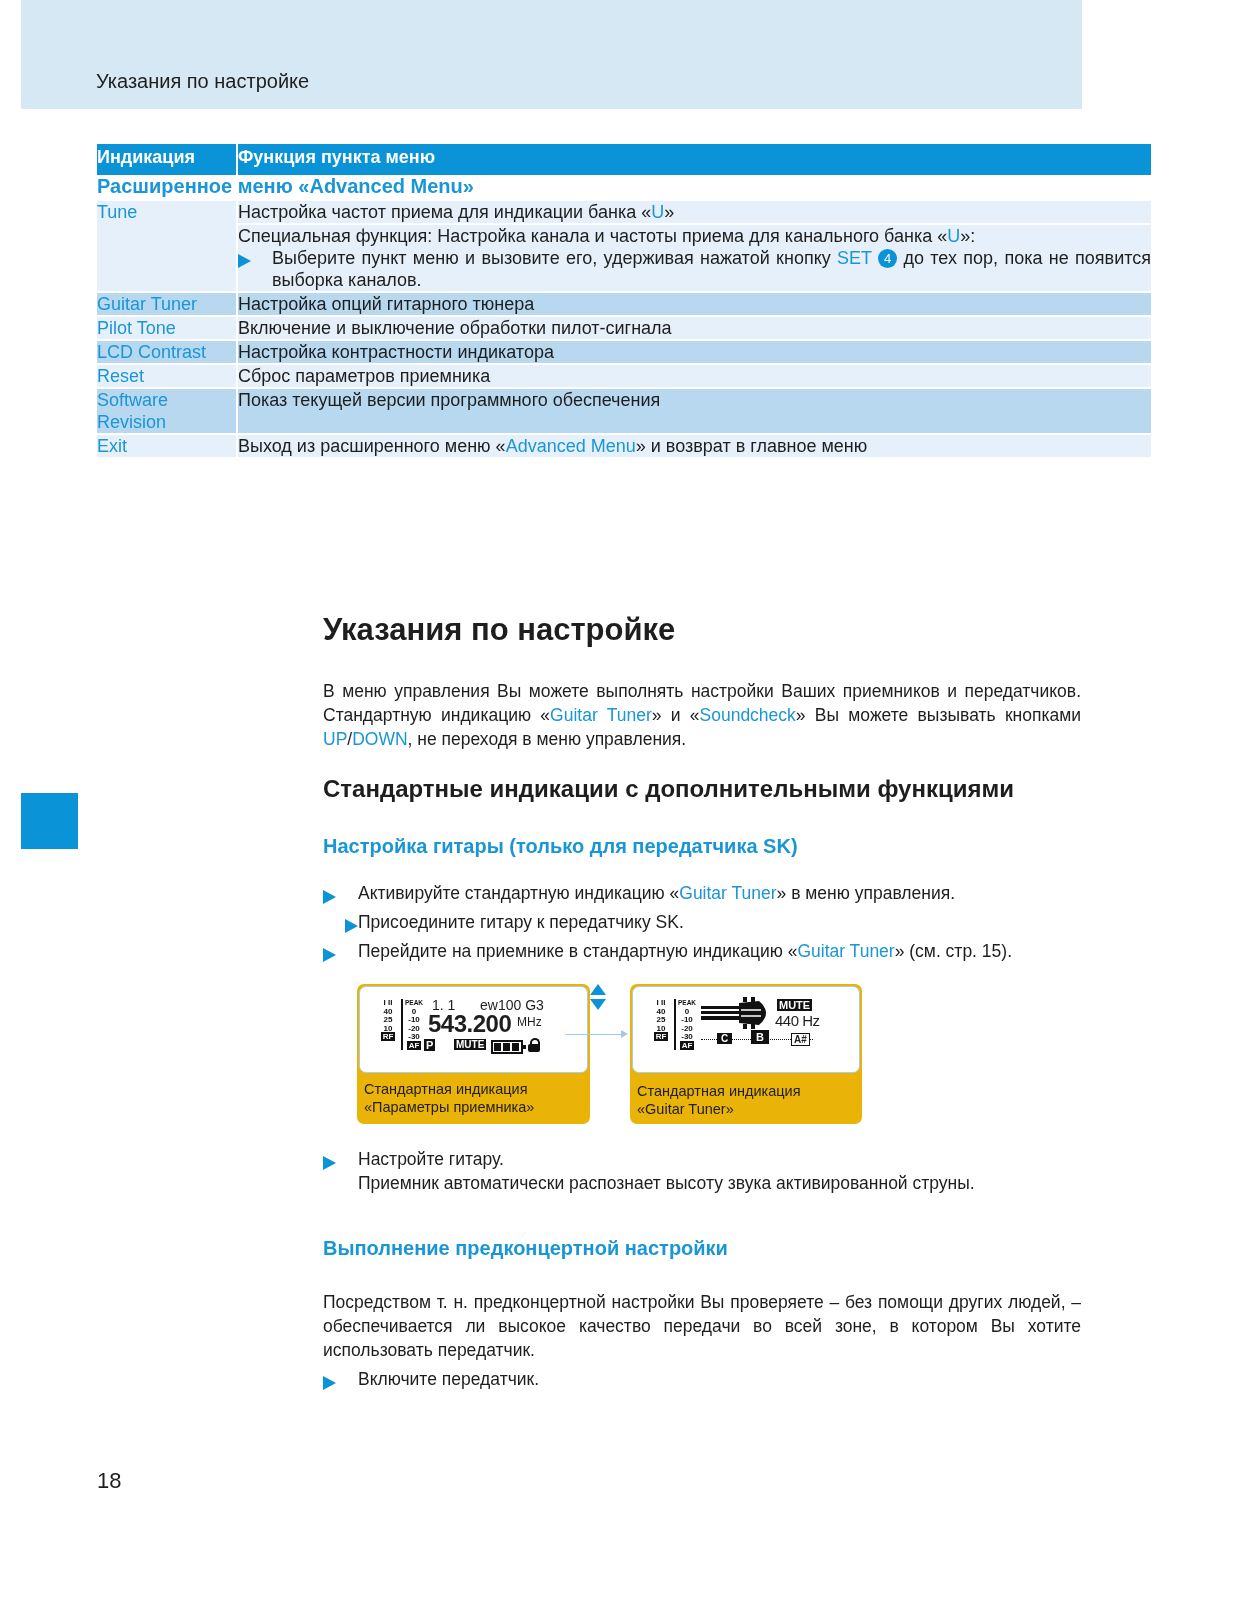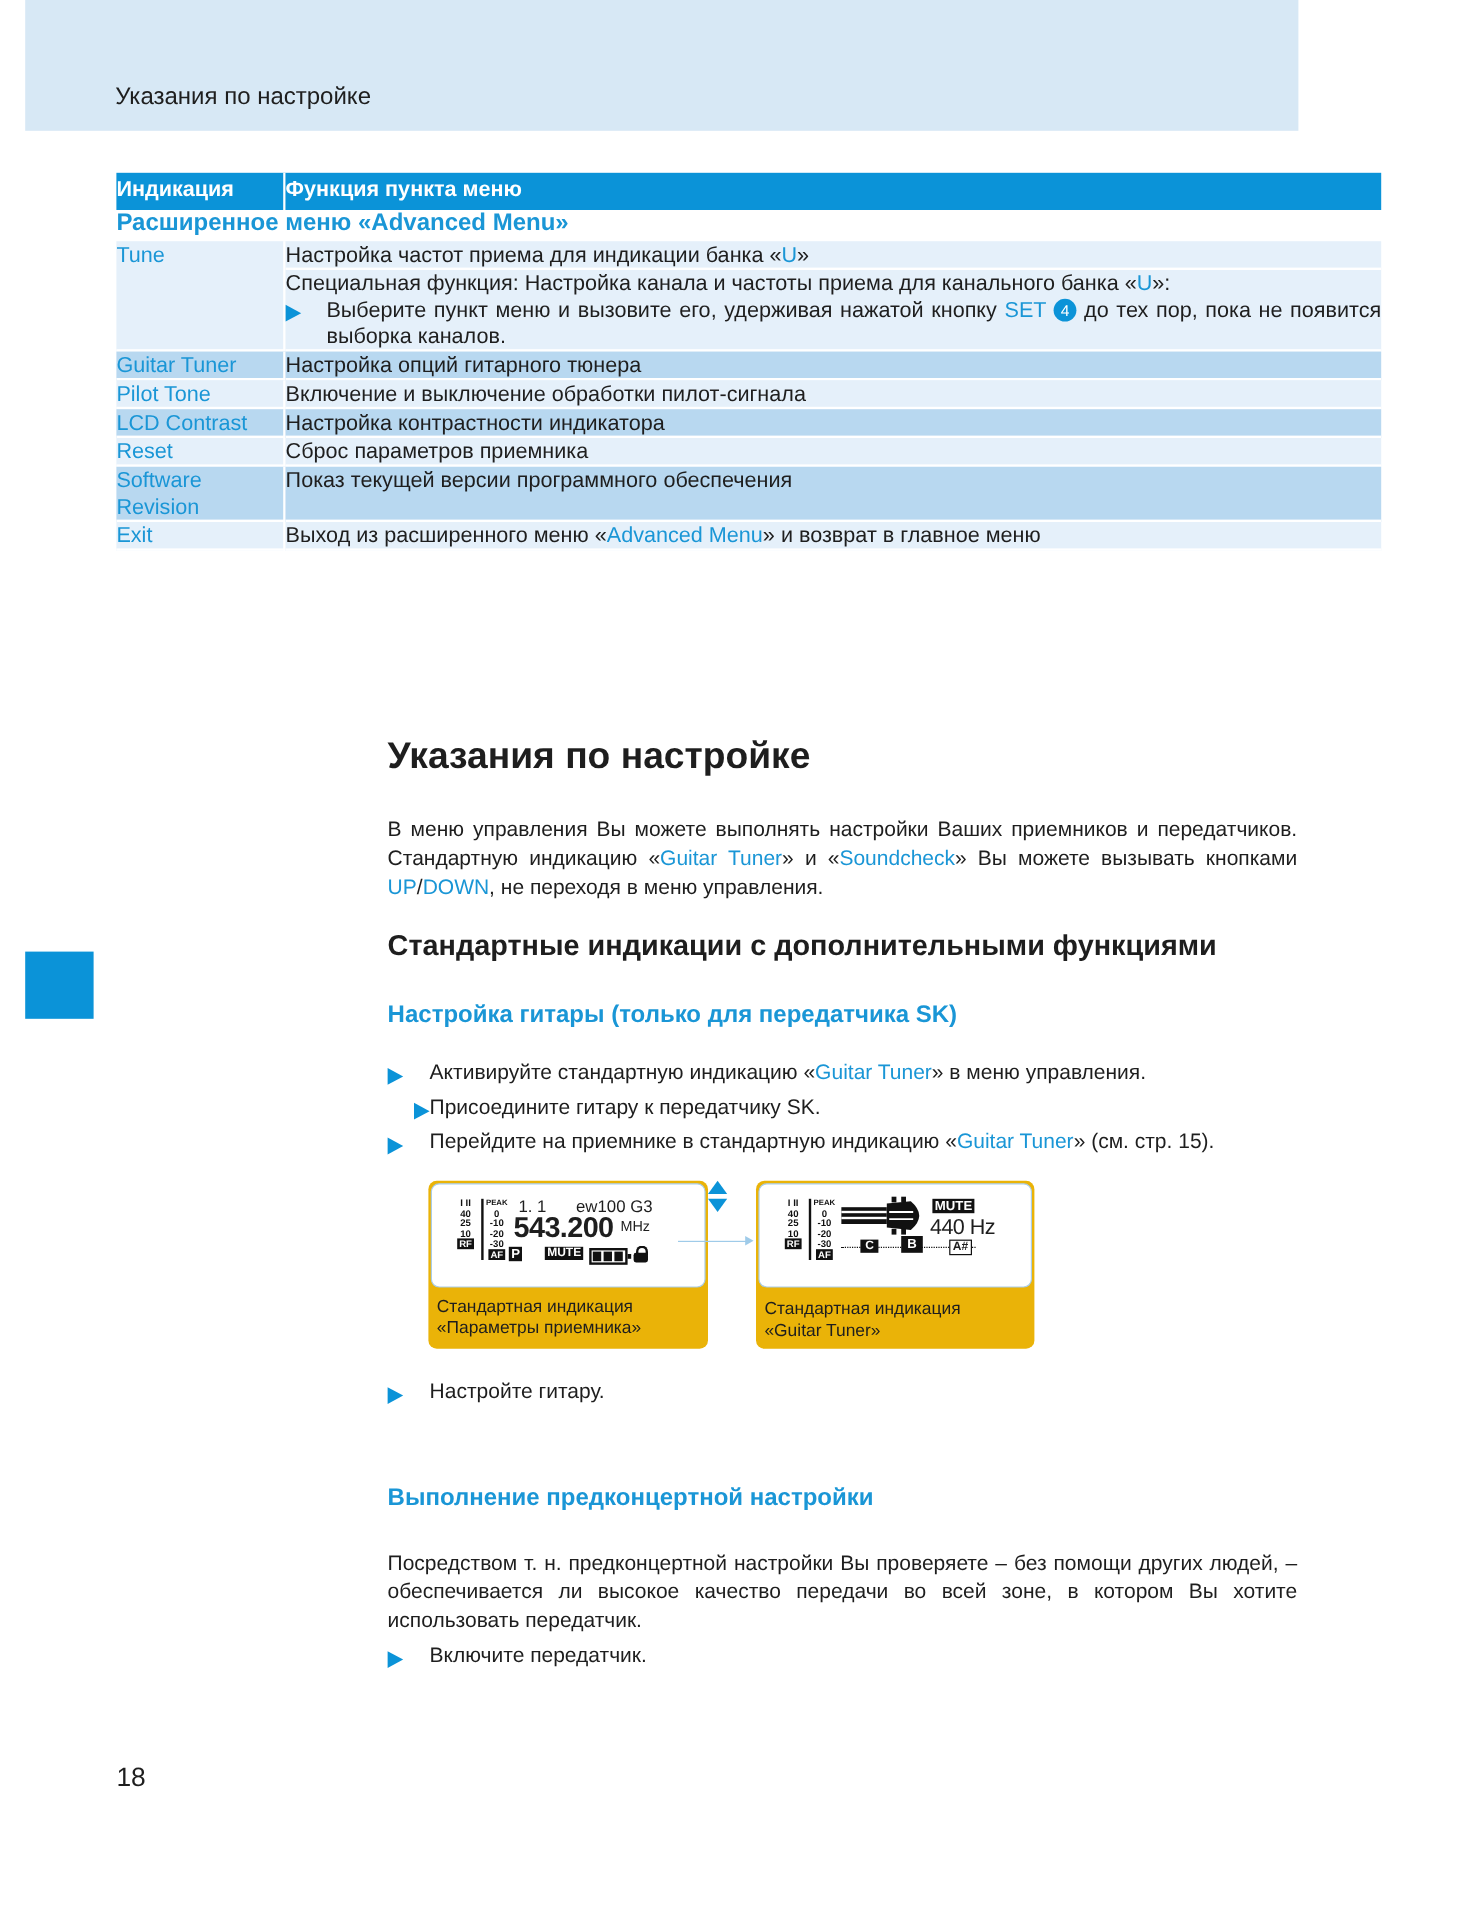--- a/index.html
+++ b/index.html
@@ -192,36 +192,37 @@
       <rect x="0" y="12" width="38" height="2" fill="#fff"></rect>
       <rect x="0" y="17" width="38" height="2" fill="#fff"></rect>
       <path d="M38 6 L58 4 Q72 16 58 28 L38 26 Z" fill="#111"></path>
       <rect x="42" y="0" width="4" height="5" fill="#111"></rect>
       <rect x="50" y="0" width="4" height="5" fill="#111"></rect>
       <rect x="42" y="27" width="4" height="5" fill="#111"></rect>
       <rect x="50" y="27" width="4" height="5" fill="#111"></rect>
       <path d="M40 13 L60 13 M40 19 L60 19" stroke="#fff" stroke-width="1.5"></path>
     </svg>
     <div style="position:absolute;left:144px;top:12px;font-size:11px;"><span class="inv">MUTE</span></div>
-    <div style="position:absolute;left:142px;top:25px;font-size:18px;letter-spacing:-0.5px;">440 Hz</div>
+    <div style="position:absolute;left:142px;top:25px;font-size:15px;letter-spacing:-0.5px;">440 Hz</div>
     <div style="position:absolute;left:68px;top:52px;width:112px;height:1px;border-top:1px dotted #111;"></div>
     <div style="position:absolute;left:84px;top:46px;font-size:10px;background:#111;color:#fff;padding:0 4px;font-weight:bold;">C</div>
     <div style="position:absolute;left:118px;top:43px;font-size:11px;background:#111;color:#fff;padding:1px 5px;font-weight:bold;">B</div>
     <div style="position:absolute;left:158px;top:46px;font-size:10px;border:1px solid #111;padding:0 2px;font-weight:bold;background:#fff;">A#</div>
   </div>
   <div class="lcd-caption" style="top:98px;">
     <div>Стандартная индикация</div>
     <div>«Guitar Tuner»</div>
   </div>
 </div>
 
 <div class="step" style="top:1147px;">
   <span class="bicon"><span class="bullet"></span></span>
   <span>
     <div>Настройте гитару.</div>
+    <div>Приемник автоматически распознает высоту звука активированной струны.</div>
   </span>
 </div>
 
 <div class="h3" style="top:1237px;">Выполнение предконцертной настройки</div>
 <div class="para" style="top:1290px;">Посредством т. н. предконцертной настройки Вы проверяете – без помощи других людей, – обеспечивается ли высокое качество передачи во всей зоне, в котором Вы хотите использовать передатчик.</div>
 <div class="step" style="top:1367px;">
   <span class="bicon"><span class="bullet"></span></span>
   <span>Включите передатчик.</span>
 </div>
 

